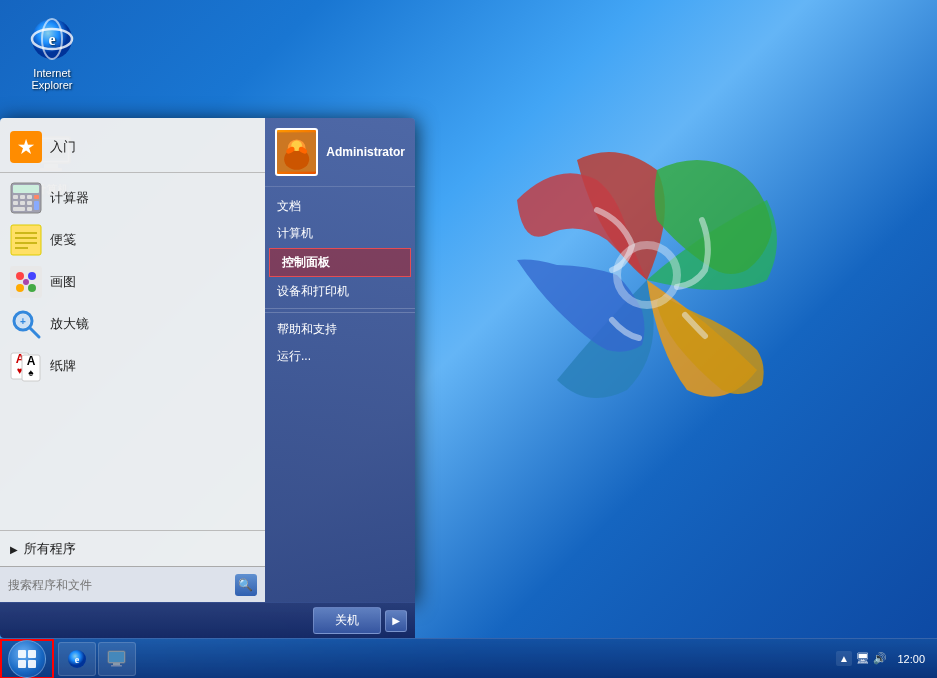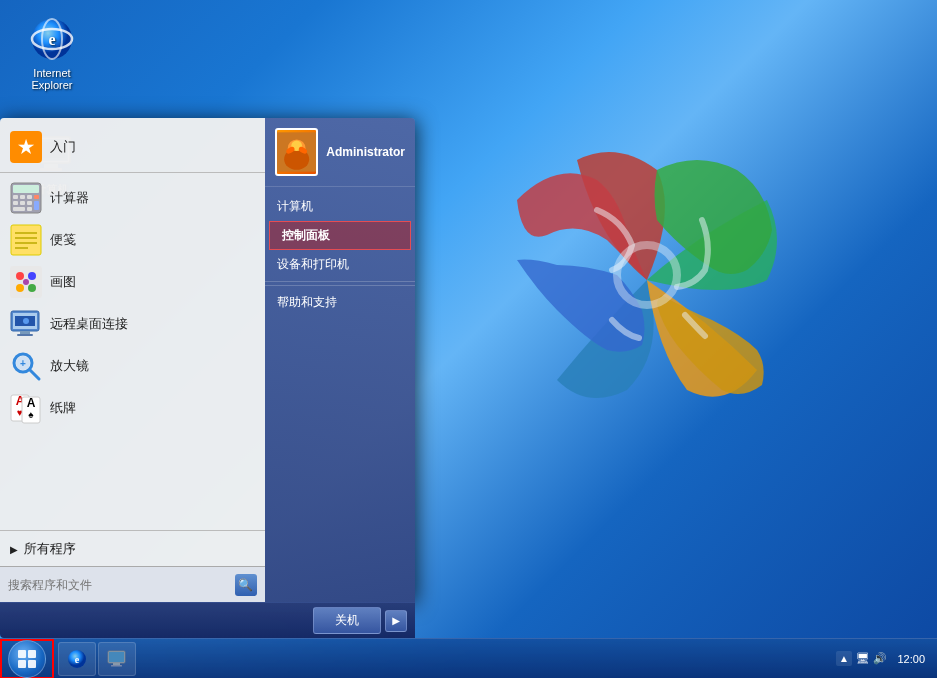--- a/index.html
+++ b/index.html
@@ -435,33 +435,20 @@
                 <circle cx="10" cy="10" r="4" fill="#ff4444"></circle>
                 <circle cx="22" cy="10" r="4" fill="#4444ff"></circle>
                 <circle cx="10" cy="22" r="4" fill="#ffaa00"></circle>
                 <circle cx="22" cy="22" r="4" fill="#44aa44"></circle>
                 <circle cx="16" cy="16" r="3" fill="#aa44aa"></circle>
               </svg>
             </div>
             <span>画图</span>
           </div>
 
-          <div class="menu-item">
-            <div class="item-icon">
-              <svg width="32" height="32" viewBox="0 0 32 32">
-                <rect x="1" y="3" width="28" height="20" rx="2" fill="#5588cc" stroke="#3366aa" stroke-width="1"></rect>
-                <rect x="3" y="5" width="24" height="16" fill="#aaccee"></rect>
-                <rect x="10" y="23" width="10" height="3" fill="#7799bb"></rect>
-                <rect x="7" y="26" width="16" height="2" rx="1" fill="#5577aa"></rect>
-                <rect x="5" y="8" width="20" height="10" fill="#2255aa"></rect>
-                <circle cx="16" cy="13" r="3" fill="#66aaff" opacity="0.8"></circle>
-              </svg>
-            </div>
-            <span>远程桌面连接</span>
-          </div>
 
           <div class="menu-item">
             <div class="item-icon">
               <svg width="32" height="32" viewBox="0 0 32 32">
                 <circle cx="13" cy="13" r="9" fill="none" stroke="#3388dd" stroke-width="3"></circle>
                 <circle cx="13" cy="13" r="7" fill="rgba(150,200,255,0.3)"></circle>
                 <line x1="20" y1="20" x2="29" y2="29" stroke="#3388dd" stroke-width="3" stroke-linecap="round"></line>
                 <text x="13" y="17" text-anchor="middle" fill="#3388dd" font-size="10" font-weight="bold">+</text>
               </svg>
             </div>
@@ -510,32 +497,38 @@
               <circle cx="22" cy="15" r="6" fill="#ffcc44"></circle>
               <ellipse cx="15" cy="20" rx="5" ry="3" fill="#ff6600" transform="rotate(-30, 15, 20)"></ellipse>
               <ellipse cx="29" cy="20" rx="5" ry="3" fill="#ff6600" transform="rotate(30, 29, 20)"></ellipse>
             </svg>
           </div>
           <span style="color:white; font-size:12px; font-weight:bold;">Administrator</span>
         </div>
 
         <div class="right-menu-items">
           <div class="right-menu-item">
+            <span>文档</span>
+          </div>
+          <div class="right-menu-item">
             <span>计算机</span>
           </div>
           <div class="right-menu-item highlighted" style="background:rgba(180,30,30,0.5); border:1px solid rgba(255,80,80,0.8); margin: 1px 4px;">
             <span>控制面板</span>
           </div>
           <div class="right-menu-item">
             <span>设备和打印机</span>
           </div>
           <div class="right-divider"></div>
           <div class="right-divider"></div>
           <div class="right-menu-item">
             <span>帮助和支持</span>
+          </div>
+          <div class="right-menu-item">
+            <span>运行...</span>
           </div>
         </div>
       </div>
     </div>
 
     <div class="shutdown-bar">
       <div class="shutdown-btn">
         <span>关机</span>
       </div>
       <div class="shutdown-arrow">

